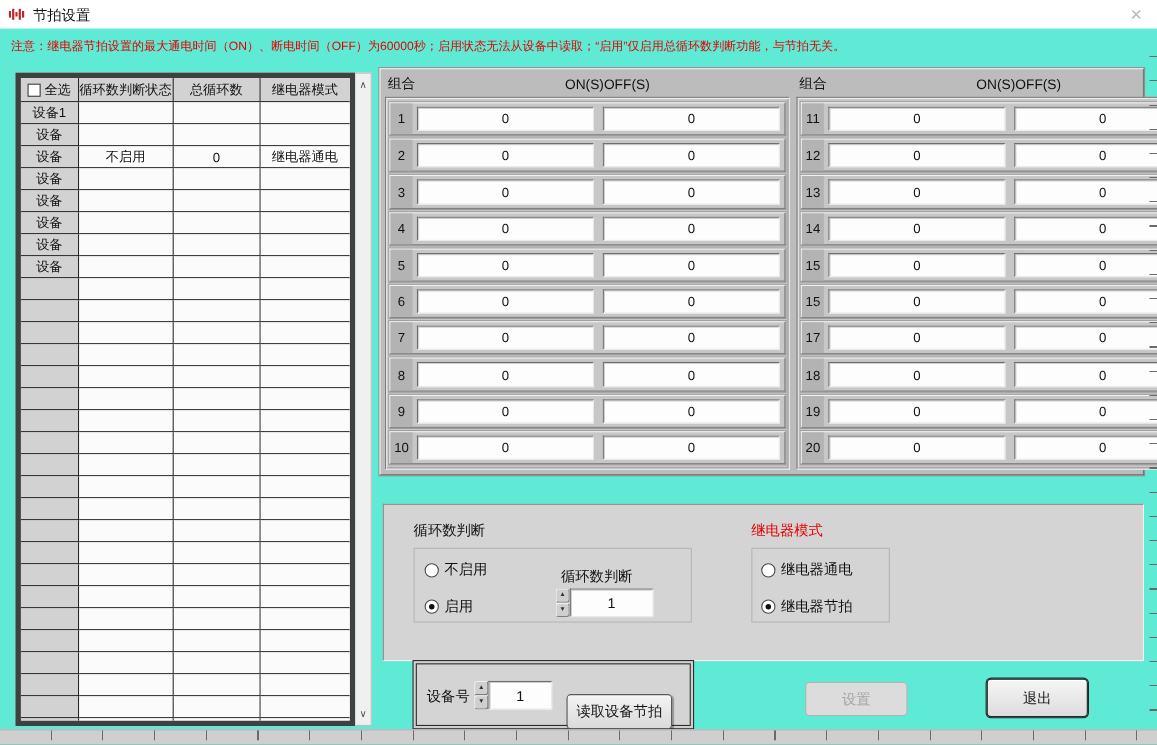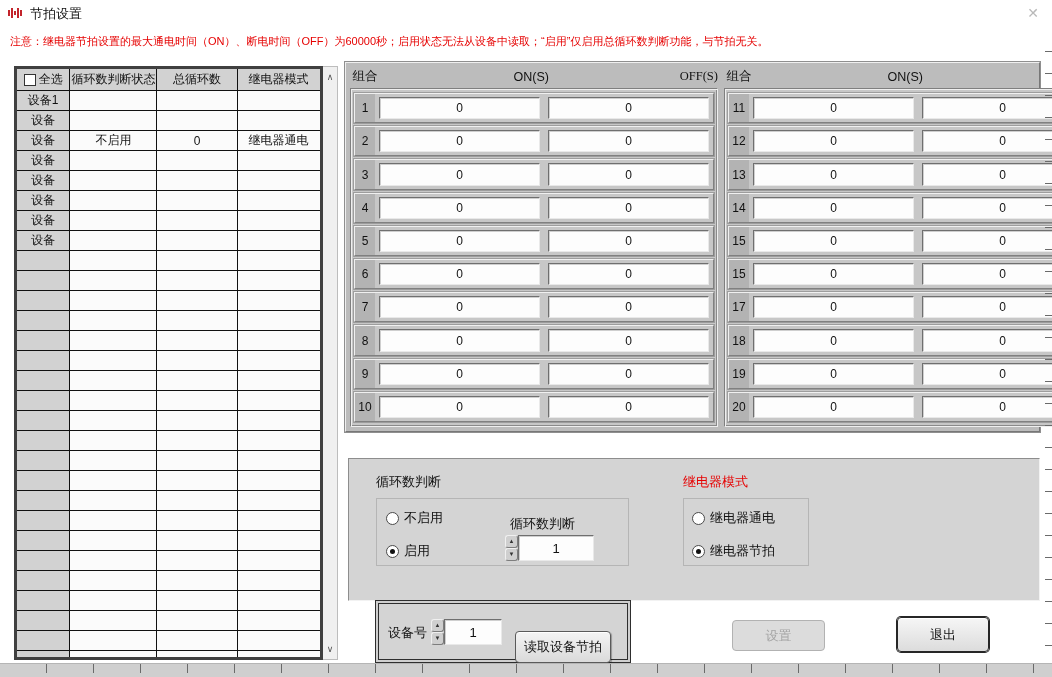--- a/index.html
+++ b/index.html
@@ -1,31 +1,31 @@
 <!DOCTYPE html>
 <html><head>
 <meta charset="utf-8">
 <style>
   html,body{margin:0;padding:0;background:#888;}
   *{box-sizing:border-box;font-family:"Liberation Sans","DejaVu Sans",sans-serif;}
-  #app{position:relative;width:1052px;height:677px;background:#ffffff;overflow:hidden;}
+  #app{position:relative;width:1052px;height:677px;background:#5eead4;overflow:hidden;}
 
   
   .titlebar{position:absolute;left:0;top:0;width:1052px;height:26px;background:#ffffff;}
   .titleicon{position:absolute;left:8px;top:7px;width:16px;height:12px;}
   .titletext{position:absolute;left:30px;top:5px;font-size:13px;color:#111;}
   .closebtn{position:absolute;right:8px;top:3px;width:22px;height:20px;text-align:center;
             font-size:14px;color:#b9b9b9;line-height:20px;cursor:default;}
 
   
   .warning{position:absolute;left:10px;top:34px;font-size:11px;color:#e60000;white-space:nowrap;}
 
   
   .tablewrap{position:absolute;left:14px;top:66px;width:324px;height:594px;display:flex;}
-  .tgrid{width:343px;height:594px;border:3px solid #404040;background:#fbfbfb;overflow:hidden;}
+  .tgrid{width:343px;height:594px;border:5px solid #404040;background:#fbfbfb;overflow:hidden;}
   .trow{display:flex;height:20px;}
   .trow.thead{height:22px;}
   .tcell{border-right:1px solid #111;border-bottom:1px solid #111;font-size:12px;color:#111;
          display:flex;align-items:center;justify-content:center;overflow:hidden;white-space:nowrap;}
   .tlabel{width:54px;background:#d2d2d2;}
   .c0{width:88px;background:#fbfbfb;}
   .c1{width:81px;background:#fbfbfb;}
   .c2{width:83px;background:#fbfbfb;border-right:none;}
   .thead .tcell{background:#d2d2d2;}
   .checkbox{display:inline-block;width:12px;height:12px;background:#fff;border:1px solid #333;margin-right:3px;}
@@ -35,21 +35,21 @@
   .vscroll .dn{bottom:2px;}
 
   
   .groups{position:absolute;left:345px;top:62px;width:695px;height:370px;background:#bcbcbc;
           border:1px solid;border-color:#efefef #777 #777 #efefef;box-shadow:0 0 0 1px #8f8f8f;
           display:flex;gap:6px;padding:2px 4px 4px 4px;}
   .gcol{flex:1;display:flex;flex-direction:column;}
   .ghead{height:23px;display:flex;align-items:center;font-size:12.5px;color:#111;}
   .ghead .gh0{width:30px;text-align:center;}
   .ghead .gh1{flex:1;text-align:right;}
-  .ghead .gh2{flex:1;text-align:right;font-family:Liberation Serif, serif;}
+  .ghead .gh2{flex:1;text-align:left;}
   .gbox{flex:1;background:#c7c7c7;border:1px solid;border-color:#7f7f7f #efefef #efefef #7f7f7f;
         box-shadow:inset 1px 1px 0 #efefef, inset -1px -1px 0 #8a8a8a;
         padding:4px 3px;display:flex;flex-direction:column;gap:3px;}
   .gcell{flex:1;display:flex;align-items:stretch;background:#c7c7c7;
          border:1px solid;border-color:#f0f0f0 #808080 #808080 #f0f0f0;box-shadow:0 0 0 1px #9d9d9d;}
   .gnum{width:20px;background:#b3b3b3;display:flex;align-items:center;justify-content:center;
         font-size:12px;color:#111;}
   .gin{flex:1;min-width:0;margin:3px 4px;text-align:center;font-size:12px;color:#111;background:#fdfdfd;
        border:1px solid;border-color:#6f6f6f #e9e9e9 #e9e9e9 #6f6f6f;box-shadow:inset 1px 1px 0 rgba(0,0,0,.18);}
 

